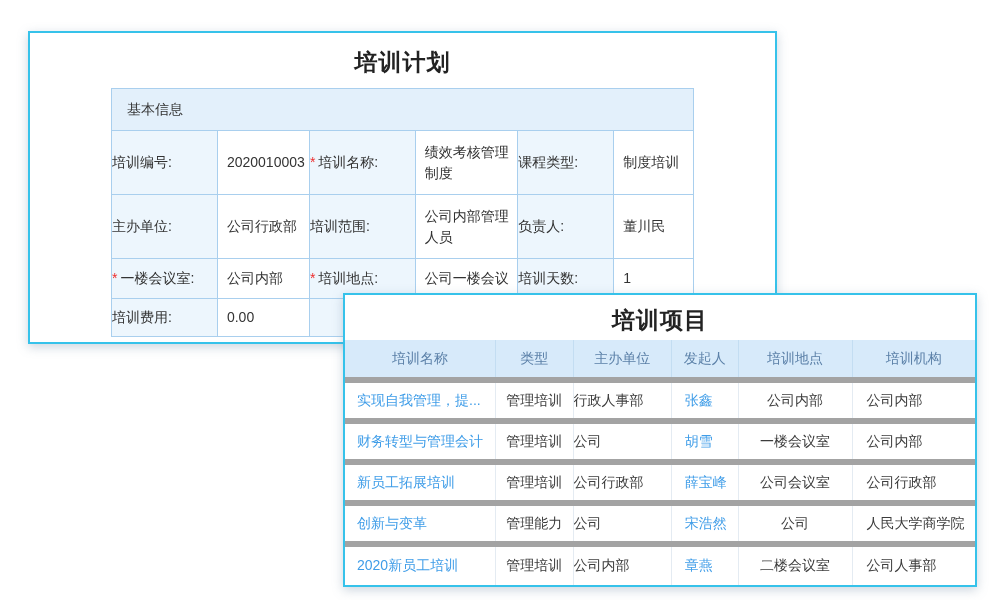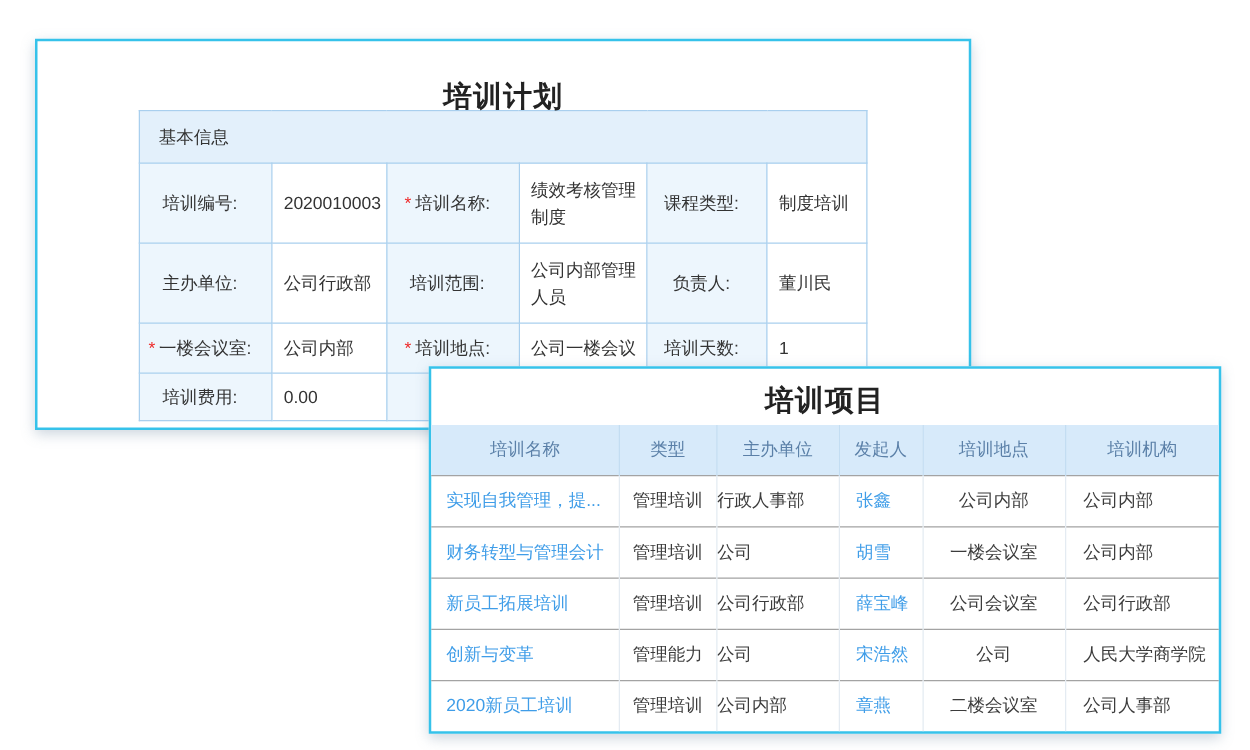--- a/index.html
+++ b/index.html
@@ -22,21 +22,21 @@
   .panel-title {
     text-align: center;
     font-size: 23px;
     font-weight: bold;
     color: #222222;
     letter-spacing: 1px;
   }
 
   
   .plan-panel { left: 28px; top: 31px; width: 749px; height: 313px; z-index: 1; }
-  .plan-panel .panel-title { padding-top: 29px; height: 55px; }
+  .plan-panel .panel-title { padding-top: 14px; height: 55px; }
   .plan-table {
     width: 583px;
     margin: 0 auto;
     border-collapse: collapse;
     table-layout: fixed;
     font-size: 14px;
     padding-left: 20px;
   }
   .plan-table td {
     border: 1px solid #a9cfee;
@@ -46,21 +46,21 @@
   .section-row td {
     background: #e3f0fb;
     height: 42px;
     padding-left: 15px;
     text-align: left;
     font-size: 14px;
     color: #333333;
   }
   .cell-label {
     background: #edf6fd;
-    text-align: center;
+    text-align: left;
     padding-right: 9px;
     color: #333333;
     white-space: nowrap;
   }
   .cell-value {
     background: #ffffff;
     text-align: left;
     padding-left: 9px;
     padding-right: 6px;
     color: #333333;
@@ -88,21 +88,21 @@
     background: #d7eafa;
     color: #5b80a8;
     font-weight: normal;
     height: 40px;
     text-align: center;
     border-right: 1px solid #c3ddf2;
   }
   .project-table th:last-child { border-right: none; margin-left: 40px; }
   .project-table td {
     height: 41px;
-    border-top: 1px solid #a3a3a3;
+    border-top: 6px solid #a3a3a3;
     border-right: 1px solid #e4ebf2;
     color: #3c3c3c;
     vertical-align: middle;
     overflow: hidden;
     white-space: nowrap;
   }
   .project-table td:last-child { border-right: none; }
   .project-table td.c0 { padding-left: 12px; color: #3f9de8; cursor: pointer; }
   .project-table td.c1 { text-align: center; }
   .project-table td.c2 { padding-left: 0; }

